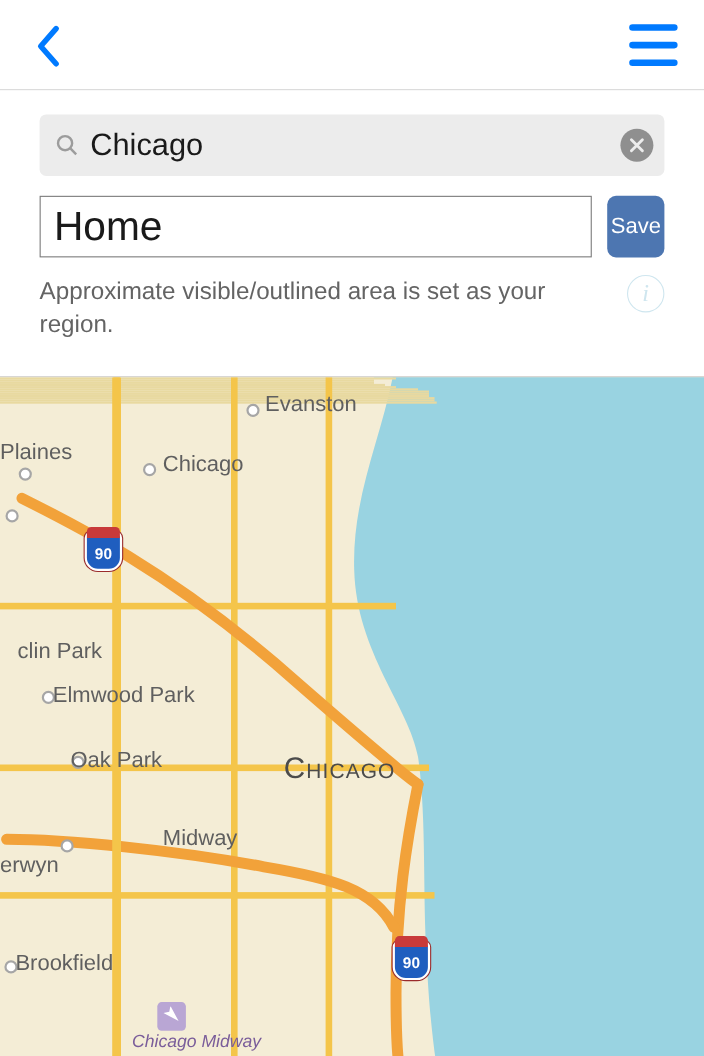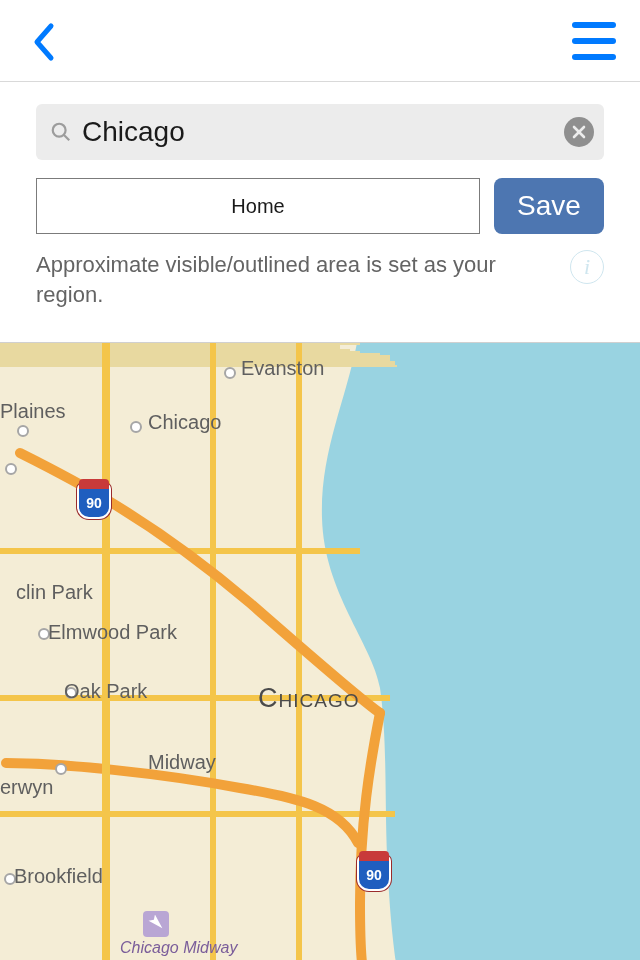--- a/index.html
+++ b/index.html
@@ -41,26 +41,26 @@
     font-family:inherit;
   }
   .search .clear {
     width:30px; height:30px; border-radius:50%; background:#8f8f8f;
     display:flex; align-items:center; justify-content:center; cursor:pointer;
   }
   .search .clear svg { stroke:#ececec; }
   .row2 { display:flex; gap:14px; margin-top:18px; }
   .name {
     flex:1; height:56px; border:1px solid #7b7b7b; padding:12px 12px;
-    font-size:20px; color:#1a1a1a; outline:none;
-    font-family:inherit; background:#fff;text-align:center;
+    font-size:37px; color:#1a1a1a; outline:none;
+    font-family:inherit; background:#fff;
   }
   .save {
     width:110px; height:56px; border:none; border-radius:8px;
-    background:#4d76b1; color:#fff; font-size:28px; cursor:pointer;
+    background:#4d76b1; color:#fff; font-size:20px; cursor:pointer;
     font-family:inherit;
   }
   .descrow { display:flex; align-items:flex-start; margin-top:16px; gap:10px;justify-content:center; }
   .desc { flex:1; font-size:22px; color:#646464; line-height:1.35; }
   .info {
     width:34px; height:34px; border-radius:50%; border:1.5px solid #cfe6ef;
     display:flex; align-items:center; justify-content:center;
     color:#cfe6ef; font-style:italic; font-family: Georgia, serif;
     cursor:pointer; flex-shrink:0;
     font-size:22px;

